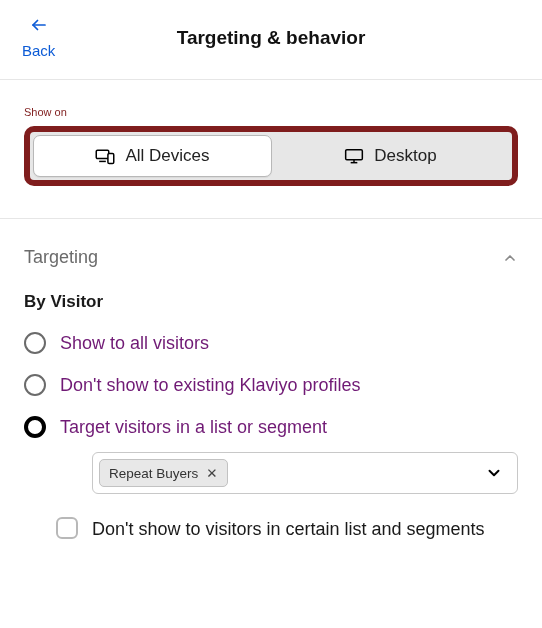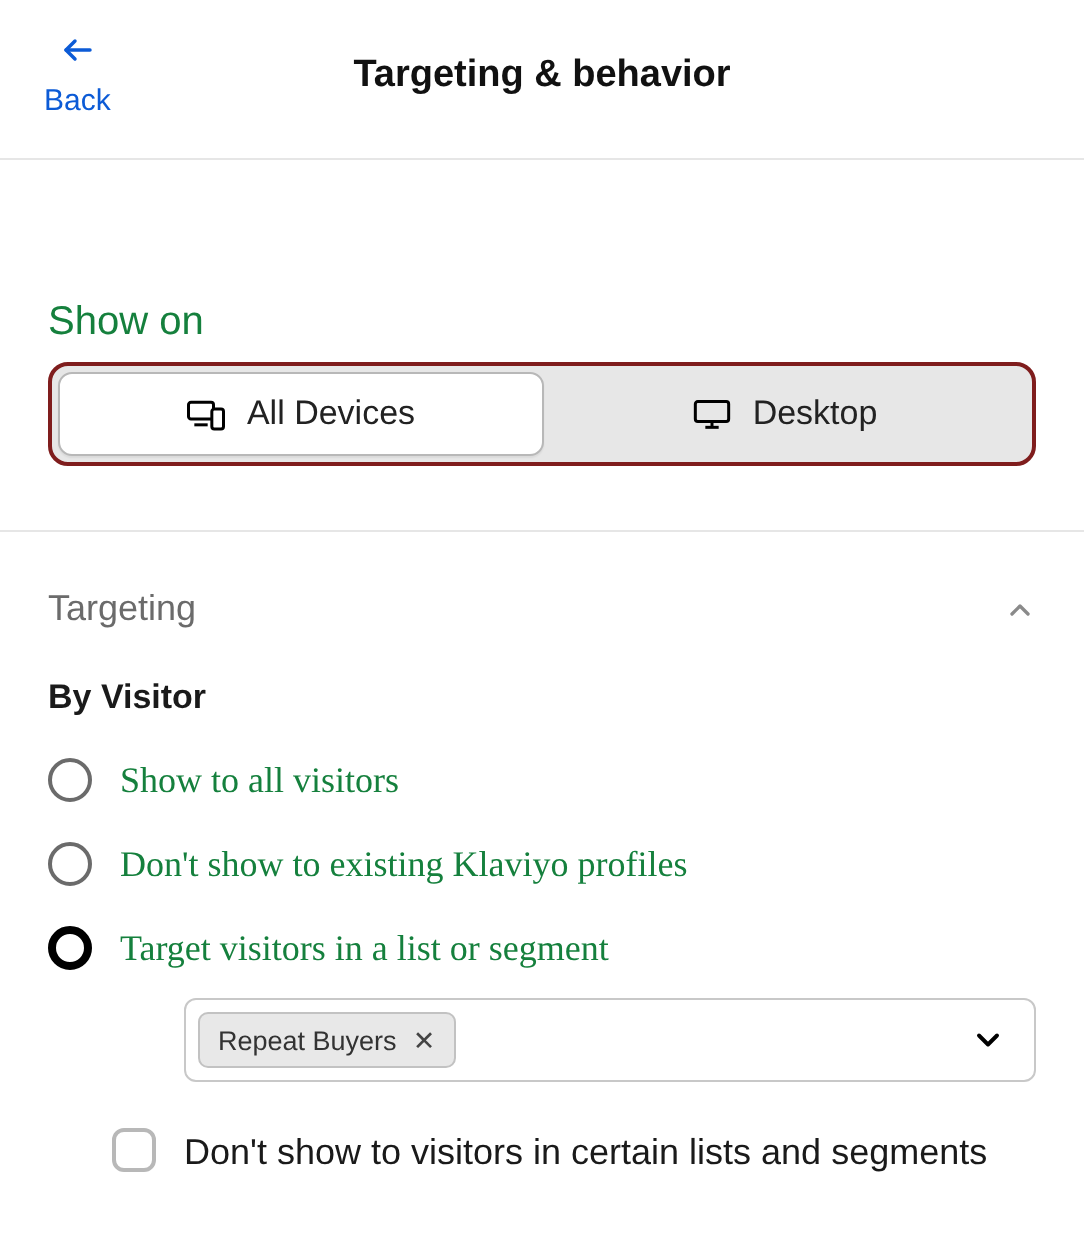--- a/index.html
+++ b/index.html
@@ -34,29 +34,28 @@
     .title {
       position: absolute;
       left: 50%;
       transform: translateX(-50%);
       font-size: 19px;
       font-weight: 600;
       color: #111;
     }
     .content { padding: 26px 24px 10px 24px; }
     .section-label {
-      font-size: 20px;
+      font-size: 11px;
       font-weight: 500;
       margin-bottom: 8px;
-      color: #15803d;
-      margin-top: 44px;
+      color: #7f1d1d;
     }
     .seg-control {
       display: flex;
-      border: 2px solid #7f1d1d;
+      border: 6px solid #7f1d1d;
       background: #e7e7e7;
       border-radius: 10px;
       padding: 3px;
     }
     .seg-item {
       flex: 1;
       display: flex;
       align-items: center;
       justify-content: center;
       gap: 10px;
@@ -100,21 +99,21 @@
     .radio-outer {
       width: 22px; height: 22px;
       border: 2px solid #6b6b6b;
       border-radius: 50%;
       flex-shrink: 0;
       display: flex;
       align-items: center;
       justify-content: center;
     }
     .radio-item.selected .radio-outer { border: 4px solid #000; }
-    .radio-label { font-size: 18px; color: #15803d; font-family: Liberation Serif, serif; }
+    .radio-label { font-size: 18px; color: #701a75; }
     .nested { padding: 4px 24px 0 56px; }
     .checkbox-row {
       display: flex;
       align-items: flex-start;
       gap: 14px;
       padding: 8px 0;
       cursor: pointer;
     }
     .checkbox {
       width: 22px; height: 22px;
@@ -223,15 +222,15 @@
       <span>Repeat Buyers</span>
       <span class="chip-x">✕</span>
     </span>
     <svg width="18" height="18" viewBox="0 0 24 24" fill="none" stroke="#000" stroke-width="2.6" stroke-linecap="round" stroke-linejoin="round">
         <polyline points="6 9 12 15 18 9"></polyline>
       </svg>
   </div>
 
   <div class="checkbox-row" style="margin-top:14px;">
     <span class="checkbox unchecked"></span>
-    <span class="checkbox-label">Don't show to visitors in certain lists and segments</span>
+    <span class="checkbox-label">Don't show to visitors in certain list and segments</span>
   </div>
 </div>
 
 </body></html>

